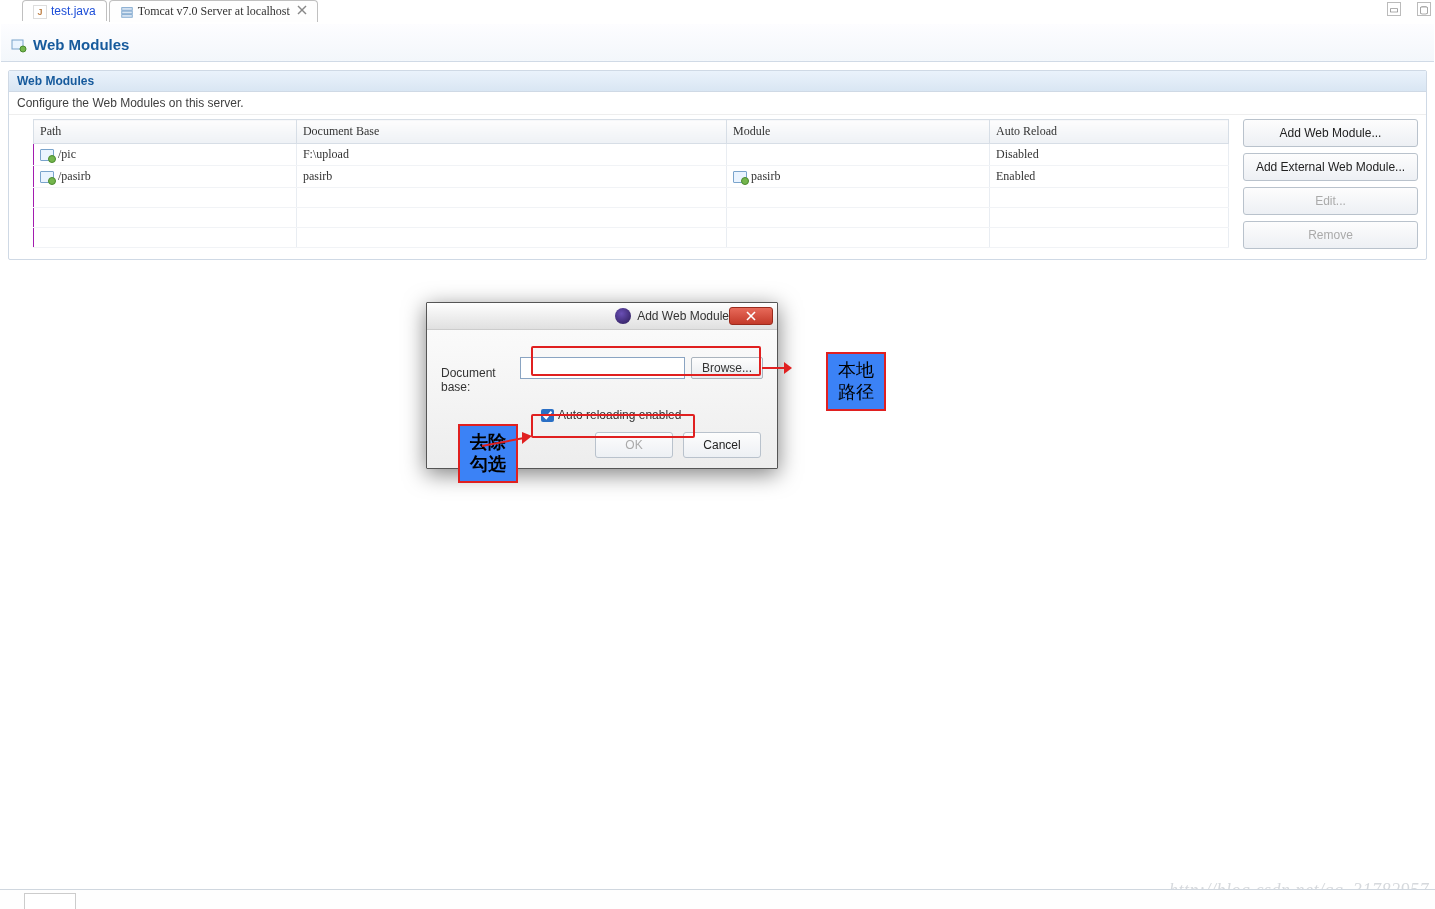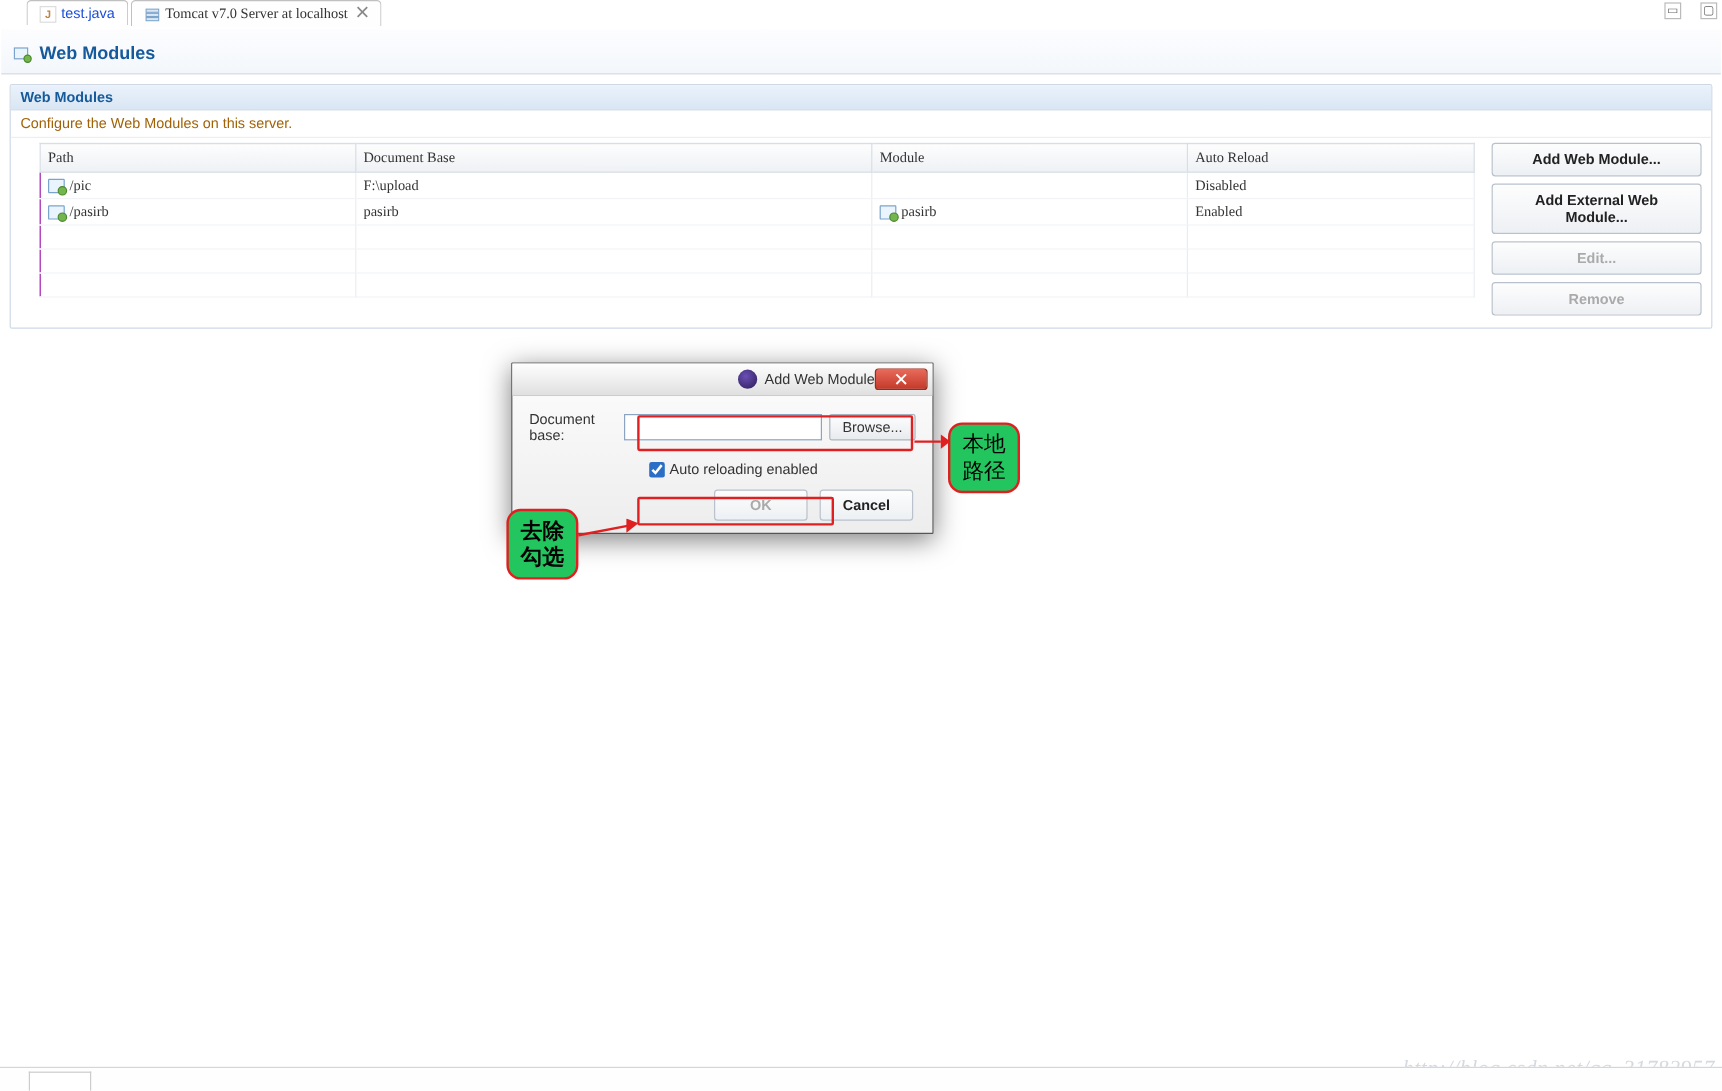--- a/index.html
+++ b/index.html
@@ -18,58 +18,58 @@
   .win-controls span { width:14px; height:14px; display:inline-flex; align-items:center; justify-content:center; border:1px solid #bbb; background:#fff; font-size:10px; cursor:pointer; }
 
   
   .page-header { display:flex; align-items:center; gap:6px; padding:12px 10px 8px 10px; background: linear-gradient(#fdfdff,#f3f7fb); border-bottom:1px solid #d0dae6; margin:2px 1px 0 1px; }
   .page-header .title { color:#165a9c; font-size:15px; font-weight:bold; }
   .header-icon { width:16px; height:16px; }
 
   
   .section-wrap { margin: 8px; border:1px solid #cfd9e5; border-radius:2px; }
   .section-titlebar { background: linear-gradient(#eaf2fb,#d9e6f3); padding:3px 8px; color:#165a9c; font-weight:bold; font-size:12px; border-bottom:1px solid #cfd9e5; }
-  .section-sub { padding:4px 8px; color:#a16207; border-bottom:1px solid #eee; }
+  .section-sub { padding:4px 8px; color:#404040; border-bottom:1px solid #eee; }
   .section-body { display:flex; gap:14px; padding:4px 8px 10px 24px; }
 
   
   .tbl-wrap { flex:1; }
   table.grid { width:100%; border-collapse:collapse; border:1px solid #a21caf;font-family:Liberation Serif, serif; }
   table.grid th { text-align:left; font-weight:normal; padding:4px 6px; background: linear-gradient(#fdfdfd,#eef1f5); border:1px solid #d7dee6; color:#333; }
   table.grid td { padding:3px 6px; border-right:1px solid #e9edf2; border-bottom:1px solid #f1f3f6; background:#fff; height:20px; }
   table.grid tr.empty td { height:20px; }
   .web-icon { width:14px; height:12px; display:inline-block; margin-right:4px; vertical-align:middle; position:relative; }
   .web-icon::before { content:""; position:absolute; width:12px; height:10px; border:1px solid #7aa4cc; background:#eaf4ff; border-radius:1px; }
   .web-icon::after { content:""; position:absolute; width:6px; height:6px; border-radius:50%; background:#74b64d; right:-2px; bottom:-2px; border:1px solid #4a8a2e; }
 
   
   .btn-col { width:175px; display:flex; flex-direction:column; gap:6px; }
-  .btn { border:1px solid #b9c2cc; background: linear-gradient(#fdfdfd,#edf0f4); padding:6px 8px; border-radius:3px; text-align:center; color:#222; cursor:pointer; font-size:12px;font-weight:bold; }
+  .btn { border:1px solid #b9c2cc; background: linear-gradient(#fdfdfd,#edf0f4); padding:6px 8px; border-radius:3px; text-align:center; color:#222; cursor:pointer; font-size:12px; }
   .btn.disabled { color:#aaa; }
 
   
   .modal { position:absolute; left:426px; top:302px; width:352px; background: linear-gradient(#fdfdfd,#ededed); border:1px solid #555; border-radius:1px; box-shadow:0 5px 22px rgba(0,0,0,0.5); }
   .modal .titlebar { display:flex; align-items:center; justify-content:flex-end; padding:4px 4px 4px 8px; background:linear-gradient(#fefefe,#e0e0e0); border-bottom:1px solid #ccc; }
   .modal .titlebar .left { display:flex; align-items:center; gap:6px; }
   .modal .titlebar .eclipse-icon { width:16px; height:16px; border-radius:50%; background: radial-gradient(circle at 40% 35%, #6a4fb5, #2a1a55); }
   .modal .close-btn { width:44px; height:18px; border-radius:3px; background: linear-gradient(#e76a5a,#c43a2a); color:#fff; display:flex; align-items:center; justify-content:center; font-size:11px; cursor:pointer; border:1px solid #9a2a1c; }
   .modal .body { padding:12px 14px 10px 14px; }
   .form-row { display:flex; align-items:center; gap:6px; margin-bottom:14px; }
-  .form-row label { width:96px; }
+  .form-row label { width:96px;margin-top:24px; }
   .form-row input[type=text] { flex:1; border:1px solid #8aa4c2; padding:3px 4px; font-size:12px; background:#fff; }
   .browse-btn { padding:3px 10px; border:1px solid #a9b3bd; background:linear-gradient(#fdfdfd,#e8ebef); border-radius:2px; cursor:pointer; }
   .checkbox-row { margin:4px 0 10px 100px; display:flex; align-items:center; gap:4px; }
   .checkbox-row input { accent-color:#2a6fc5; }
   .modal .footer { display:flex; justify-content:flex-end; gap:10px; padding-right:2px; }
   .modal .footer .btn { width:78px; padding:5px 0; }
 
   
   .hl-box { position:absolute; border:2px solid #e02020; border-radius:2px; pointer-events:none; }
   
-  .callout { position:absolute; border:2px solid #e02020; border-radius:12px; padding:6px 10px; font-size:18px; background:#22c55e; color:#000; line-height:1.2; }
+  .callout { position:absolute; border:2px solid #e02020; border-radius:0; padding:6px 10px; font-size:18px; background:#3b82f6; color:#000; line-height:1.2;margin-left:36px; }
 
   
   .arrow-svg { position:absolute; pointer-events:none; }
 
   .watermark { position:absolute; right:6px; bottom:8px; color:#d6d9dd; font-size:18px; font-style:italic; letter-spacing:0.5px; font-family: "Times New Roman", serif; }
 
   .bottom-tab-area { position:absolute; left:0; bottom:0; width:100%; height:20px; border-top:1px solid #d0d7df; background:#fefefe; }
   .bottom-tab-stub { position:absolute; left:24px; bottom:0; width:52px; height:16px; border-left:1px solid #ccc; border-right:1px solid #ccc; border-top:1px solid #ccc; background:#fff; }
 </style>
 </head>

